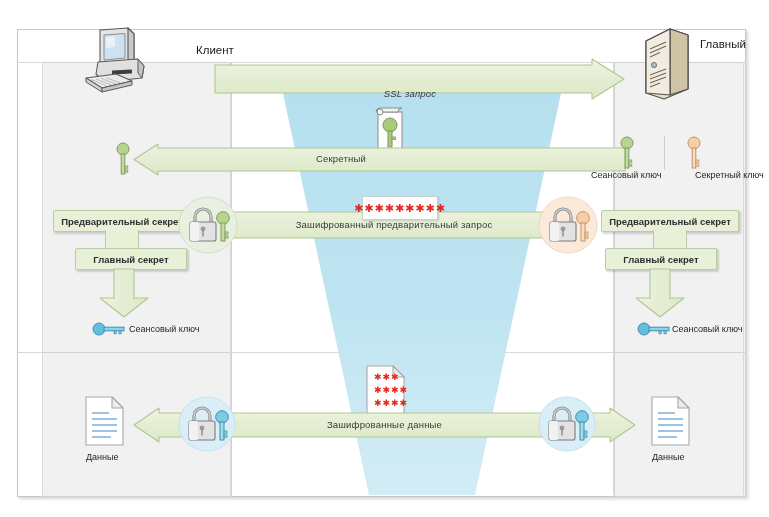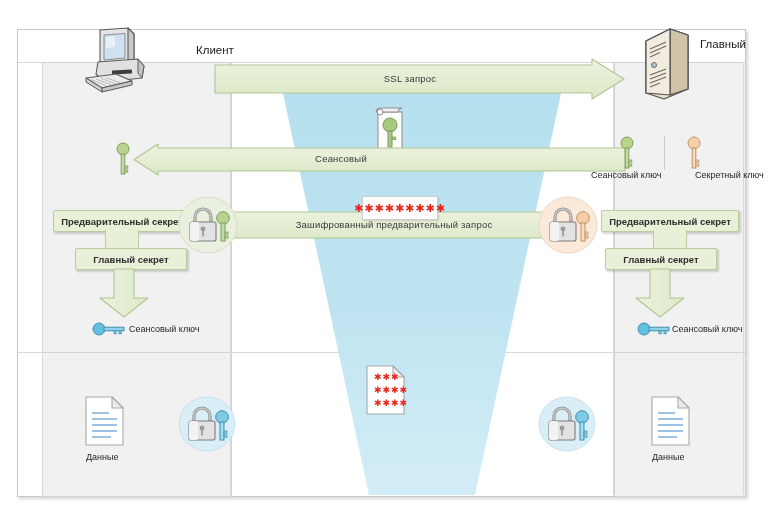--- a/index.html
+++ b/index.html
@@ -165,21 +165,21 @@
   <div class="arrow" style="left:214px;top:58px;width:412px;height:44px;">
     <svg width="412" height="44" viewBox="0 0 412 44">
       <defs>
         <linearGradient id="ag1" x1="0" y1="0" x2="0" y2="1">
           <stop offset="0" stop-color="#edf3e0"></stop>
             <stop offset="1" stop-color="#dce8c6"></stop>
         </linearGradient>
       </defs>
       <polygon points="1,7 378,7 378,1 410,21 378,41 378,35 1,35" fill="url(#ag1)" stroke="#b0c694" stroke-width="1.1" stroke-linejoin="round"></polygon>
     </svg>
-    <div class="arrow-label" style="top:15px;left:-10px;">SSL запрос</div>
+    <div class="arrow-label" style="top:30px;left:-10px;font-style:italic;">SSL запрос</div>
   </div>
 
   <div class="bigicon" style="left:371px;top:107px;">
     <svg width="38" height="52" viewBox="0 0 38 52">
       <rect x="7" y="5" width="24" height="42" fill="#fdfdfd" stroke="#8b8b8b" stroke-width="1"></rect>
       <path d="M5,5 a4,4 0 0 1 4,-4 h22 a4,4 0 0 0 -4,4 z" fill="#f2f2f2" stroke="#8b8b8b" stroke-width="1"></path>
       <circle cx="9" cy="5" r="3" fill="#f7f7f7" stroke="#8b8b8b" stroke-width="1"></circle>
       <path d="M7,47 a4,4 0 0 0 4,4 h22 a4,4 0 0 1 -4,-4 z" fill="#f2f2f2" stroke="#8b8b8b" stroke-width="1"></path>
       <circle cx="11" cy="47" r="3" fill="#f7f7f7" stroke="#8b8b8b" stroke-width="1"></circle>
       <circle cx="19" cy="18" r="7" fill="#a9c97f" stroke="#7b9a56" stroke-width="1"></circle>
@@ -191,21 +191,21 @@
   <div class="arrow" style="left:133px;top:143px;width:493px;height:34px;">
     <svg width="493" height="34" viewBox="0 0 493 34">
       <defs>
         <linearGradient id="ag2" x1="0" y1="0" x2="0" y2="1">
           <stop offset="0" stop-color="#edf3e0"></stop>
             <stop offset="1" stop-color="#dce8c6"></stop>
         </linearGradient>
       </defs>
       <polygon points="492,5 25,5 25,1 1,16.5 25,32 25,28 492,28" fill="url(#ag2)" stroke="#b0c694" stroke-width="1.1" stroke-linejoin="round"></polygon>
     </svg>
-    <div class="arrow-label" style="top:10px;left:108px;width:200px;">Сеансовый</div>
+    <div class="arrow-label" style="top:10px;left:108px;width:200px;">Секретный</div>
   </div>
 
   <div class="keyicon" style="left:115px;top:142px;">
     <svg width="16" height="34" viewBox="0 0 16 34">
       <circle cx="8" cy="7" r="6" fill="#b6d48e" stroke="#7f9d5c" stroke-width="1"></circle>
       <rect x="6.2" y="12" width="3.6" height="20" fill="#c5dba4" stroke="#7f9d5c" stroke-width="1"></rect>
       <rect x="9.8" y="24" width="3" height="2.2" fill="#c5dba4" stroke="#7f9d5c" stroke-width="0.8"></rect>
       <rect x="9.8" y="28" width="3" height="2.2" fill="#c5dba4" stroke="#7f9d5c" stroke-width="0.8"></rect>
     </svg>
   </div>
@@ -332,20 +332,32 @@
   <div class="bigicon" style="left:366px;top:365px;">
     <svg width="40" height="50" viewBox="0 0 40 50">
       <polygon points="1,1 27,1 38,12 38,49 1,49" fill="#ffffff" stroke="#a8a8a8" stroke-width="1.1" stroke-linejoin="round"></polygon>
       <polygon points="27,1 38,12 27,12" fill="#ececec" stroke="#a8a8a8" stroke-width="1.1" stroke-linejoin="round"></polygon>
     </svg>
   </div>
   <div class="cap" style="left:374px;top:372px;color:#e8251c;font-weight:bold;font-size:9px;letter-spacing:1px;">✱✱✱</div>
   <div class="cap" style="left:374px;top:385px;color:#e8251c;font-weight:bold;font-size:9px;letter-spacing:1px;">✱✱✱✱</div>
   <div class="cap" style="left:374px;top:398px;color:#e8251c;font-weight:bold;font-size:9px;letter-spacing:1px;">✱✱✱✱</div>
 
+  <div class="arrow" style="left:133px;top:407px;width:503px;height:36px;">
+    <svg width="503" height="36" viewBox="0 0 503 36">
+      <defs>
+        <linearGradient id="ag4" x1="0" y1="0" x2="0" y2="1">
+          <stop offset="0" stop-color="#edf3e0"></stop>
+            <stop offset="1" stop-color="#dce8c6"></stop>
+        </linearGradient>
+      </defs>
+      <polygon points="26,6 477,6 477,1 502,18 477,35 477,30 26,30 26,35 1,18 26,1" fill="url(#ag4)" stroke="#b0c694" stroke-width="1.1" stroke-linejoin="round"></polygon>
+    </svg>
+    <div class="arrow-label" style="top:12px;left:0px;">Зашифрованные данные</div>
+  </div>
 
   <div class="bigicon" style="left:85px;top:396px;">
     <svg width="40" height="50" viewBox="0 0 40 50">
       <polygon points="1,1 27,1 38,12 38,49 1,49" fill="#ffffff" stroke="#a8a8a8" stroke-width="1.1" stroke-linejoin="round"></polygon>
       <polygon points="27,1 38,12 27,12" fill="#ececec" stroke="#a8a8a8" stroke-width="1.1" stroke-linejoin="round"></polygon>
       <g stroke="#5b9bd5" stroke-width="1.2">
         <line x1="7" y1="17" x2="24" y2="17"></line>
         <line x1="7" y1="23" x2="32" y2="23"></line>
         <line x1="7" y1="29" x2="32" y2="29"></line>
         <line x1="7" y1="35" x2="32" y2="35"></line>

